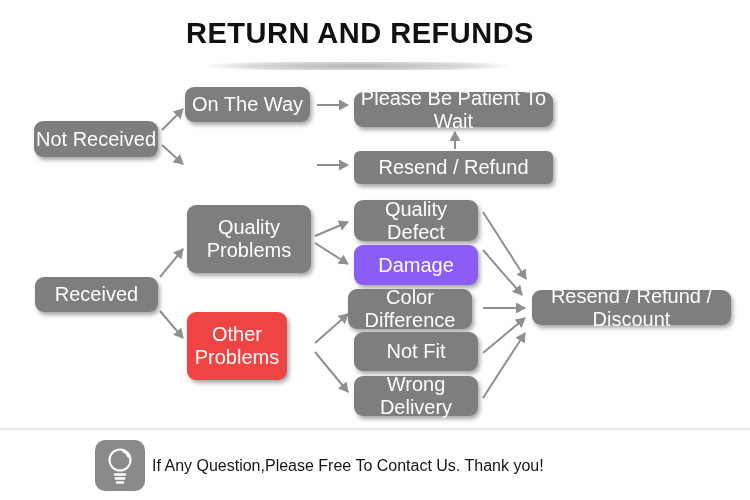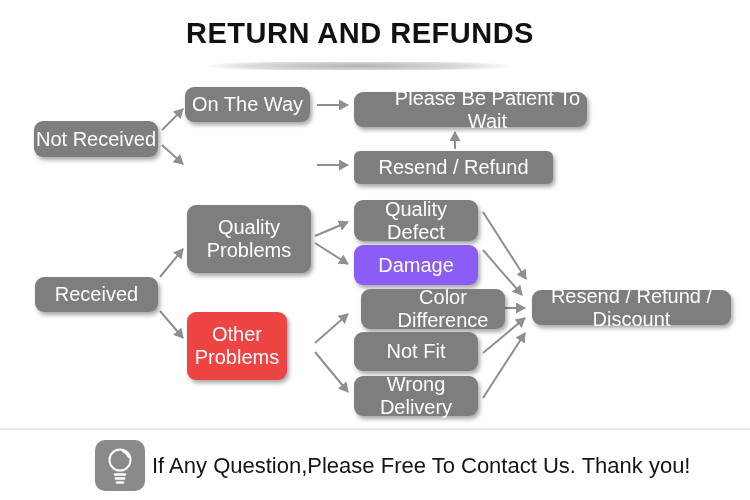--- a/index.html
+++ b/index.html
@@ -28,21 +28,21 @@
   .footer-divider{
     position:absolute;left:0;top:428px;width:750px;height:2px;background:#e9e9e9;
   }
   .footer-icon{
     position:absolute;left:95px;top:440px;width:50px;height:51px;
     background:#8a8a8a;border-radius:10px;display:flex;
     align-items:center;justify-content:center;
   }
   .footer-text{
     position:absolute;left:152px;top:440px;height:51px;display:flex;
-    align-items:center;font-size:22px;color:#151515;white-space:nowrap;
+    align-items:center;font-size:16px;color:#151515;white-space:nowrap;
   }
 </style>
 </head>
 <body>
 
 <div class="page">
 
   <h1 class="title">RETURN AND REFUNDS</h1>
   <div class="title-shadow"></div>
 
@@ -65,28 +65,28 @@
         <line x1="315" y1="343" x2="348" y2="314" stroke="#8f8f8f" stroke-width="2" marker-end="url(#ah)"></line>
         <line x1="315" y1="352" x2="348" y2="392" stroke="#8f8f8f" stroke-width="2" marker-end="url(#ah)"></line>
         <line x1="483" y1="212" x2="526" y2="279" stroke="#8f8f8f" stroke-width="2" marker-end="url(#ah)"></line>
         <line x1="483" y1="250" x2="522" y2="295" stroke="#8f8f8f" stroke-width="2" marker-end="url(#ah)"></line>
         <line x1="483" y1="308" x2="525" y2="308" stroke="#8f8f8f" stroke-width="2" marker-end="url(#ah)"></line>
         <line x1="483" y1="353" x2="525" y2="318" stroke="#8f8f8f" stroke-width="2" marker-end="url(#ah)"></line>
         <line x1="483" y1="398" x2="525" y2="333" stroke="#8f8f8f" stroke-width="2" marker-end="url(#ah)"></line>
       </svg>
   <div class="node" style="left: 34px; top: 121px; width: 124px; height: 36px; background: rgb(126, 126, 126); color: rgb(253, 253, 253);">Not Received</div>
       <div class="node" style="left: 185px; top: 87px; width: 125px; height: 35px; background: rgb(126, 126, 126); color: rgb(253, 253, 253);">On The Way</div>
-      <div class="node" style="left: 354px; top: 92px; width: 199px; height: 35px; background: rgb(126, 126, 126); color: rgb(253, 253, 253); padding-left: 34px;">Please Be Patient To Wait</div>
+      <div class="node" style="left: 354px; top: 92px; width: 199px; height: 35px; background: rgb(126, 126, 126); color: rgb(253, 253, 253);">Please Be Patient To Wait</div>
       <div class="node" style="left: 354px; top: 151px; width: 199px; height: 33px; background: rgb(126, 126, 126); color: rgb(253, 253, 253); border-radius: 6px;">Resend / Refund</div>
       <div class="node" style="left: 35px; top: 277px; width: 123px; height: 35px; background: rgb(126, 126, 126); color: rgb(253, 253, 253);">Received</div>
       <div class="node" style="left: 187px; top: 205px; width: 124px; height: 68px; background: rgb(126, 126, 126); color: rgb(253, 253, 253);">Quality Problems</div>
       <div class="node" style="left: 187px; top: 312px; width: 100px; height: 68px; background: #ef4444; color: rgb(253, 253, 253);">Other Problems</div>
       <div class="node" style="left: 354px; top: 200px; width: 124px; height: 41px; background: rgb(126, 126, 126); color: rgb(253, 253, 253);">Quality Defect</div>
       <div class="node" style="left: 354px; top: 245px; width: 124px; height: 40px; background: #8b5cf6; color: rgb(253, 253, 253);">Damage</div>
-      <div class="node" style="left: 361px; top: 289px; width: 124px; height: 40px; background: rgb(126, 126, 126); color: rgb(253, 253, 253); padding-left: 20px;">Color Difference</div>
+      <div class="node" style="left: 348px; top: 289px; width: 124px; height: 40px; background: rgb(126, 126, 126); color: rgb(253, 253, 253);">Color Difference</div>
       <div class="node" style="left: 354px; top: 332px; width: 124px; height: 39px; background: rgb(126, 126, 126); color: rgb(253, 253, 253);">Not Fit</div>
       <div class="node" style="left: 354px; top: 376px; width: 124px; height: 40px; background: rgb(126, 126, 126); color: rgb(253, 253, 253);">Wrong Delivery</div>
       <div class="node" style="left: 532px; top: 290px; width: 199px; height: 35px; background: rgb(126, 126, 126); color: rgb(253, 253, 253);">Resend / Refund / Discount</div>
     </div>
 
   <div class="footer-divider"></div>
 
   <div class="footer-icon">
     <svg width="40" height="44" viewBox="0 0 40 44">
       <circle cx="20" cy="16" r="10.5" fill="none" stroke="#ffffff" stroke-width="2"></circle>

